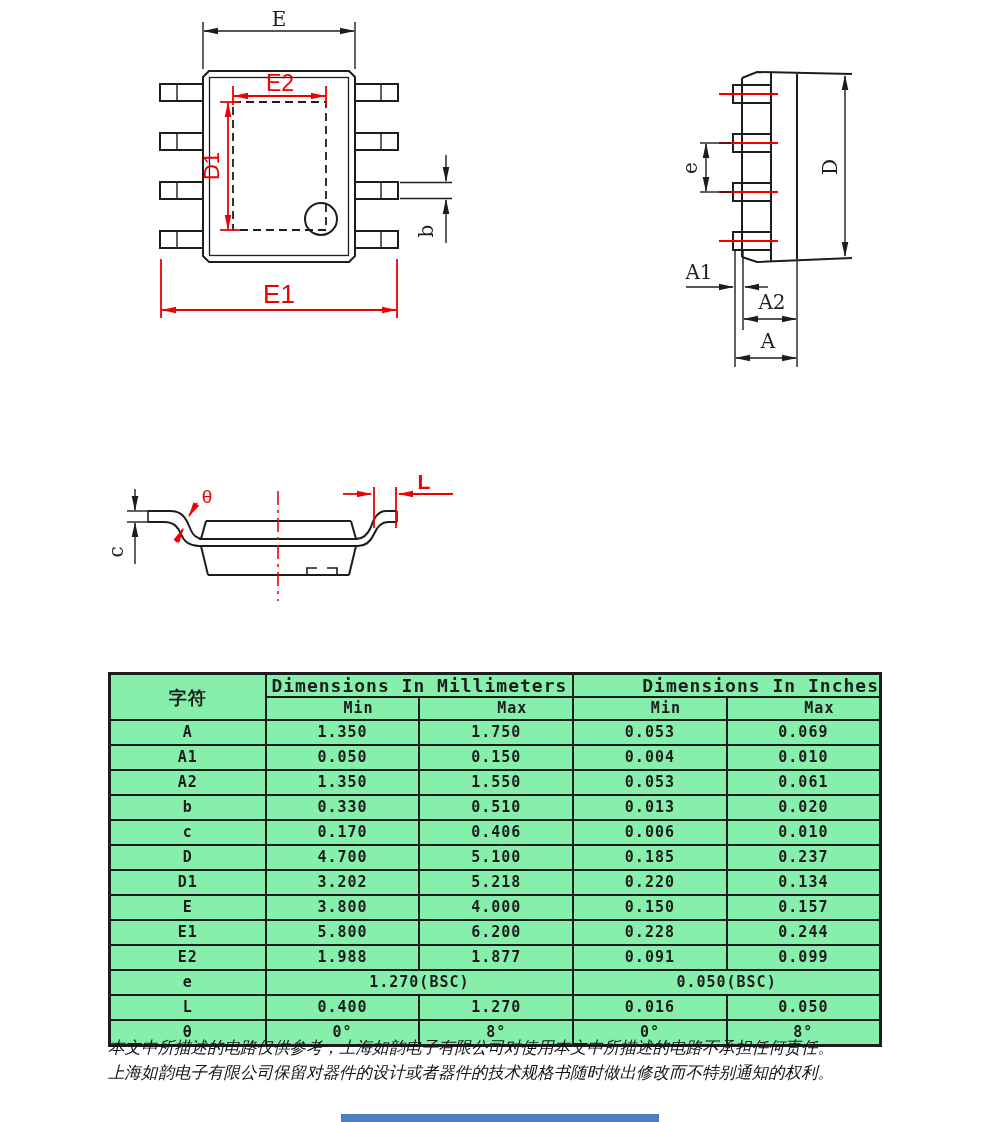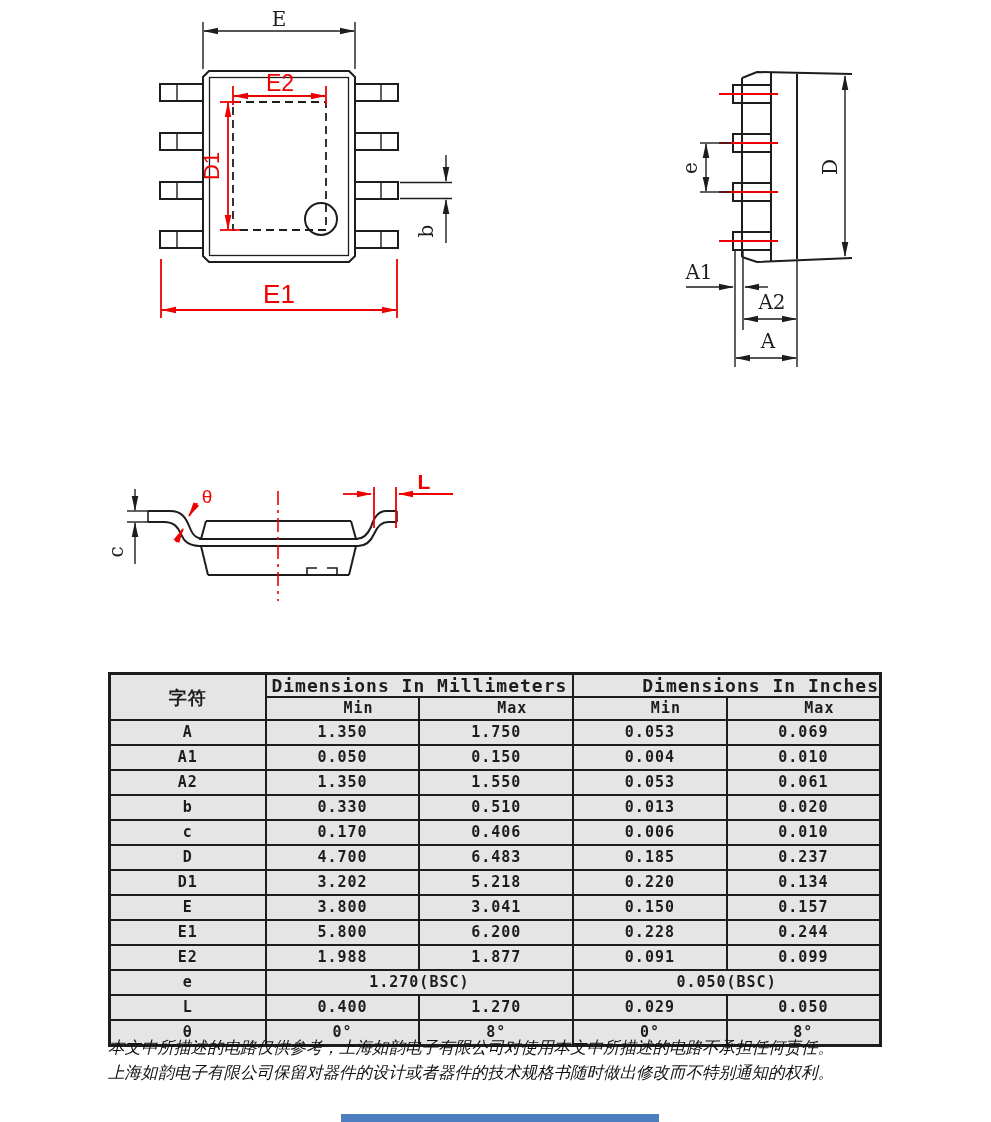--- a/index.html
+++ b/index.html
@@ -3,21 +3,21 @@
 <meta charset="utf-8">
 <style>
   html,body{margin:0;padding:0;background:#ffffff;}
   #page{position:relative;width:991px;height:1122px;background:#ffffff;overflow:hidden;
         font-family:"Liberation Sans",sans-serif;color:#1d1d1d;}
   svg text{user-select:none;}
   .serifLbl{font-family:"DejaVu Serif",serif;font-size:20px;fill:#1d1d1d;}
   .redLbl{font-family:"Liberation Sans",sans-serif;fill:#ee0000;}
   
   #dimTable{position:absolute;left:108px;top:672px;width:774px;border-collapse:collapse;
-            table-layout:fixed;background:#e5e5e5;}
+            table-layout:fixed;background:#86efac;}
   #dimTable,#dimTable th,#dimTable td{border:2px solid #1d1d1d;}
   #dimTable{border-width:3px;}
   #dimTable th,#dimTable td{padding:0;text-align:center;vertical-align:middle;
             font-family:"DejaVu Sans Mono",monospace;font-weight:bold;font-size:15px;
             letter-spacing:1px;height:23px;line-height:21px;white-space:nowrap;overflow:hidden;}
   #dimTable th.group{font-size:18px;height:21px;}
   #dimTable th.minmax{height:20px;padding-left:32px;}
   #dimTable th.symhdr{font-family:"DejaVu Sans",sans-serif;font-size:18px;font-weight:bold;}
   
   .disclaimer{position:absolute;left:108px;width:790px;font-family:"DejaVu Serif",serif;
@@ -248,35 +248,35 @@
         <tr>
           <td>c</td>
           <td>0.170</td>
           <td>0.406</td>
           <td>0.006</td>
           <td>0.010</td>
         </tr>
         <tr>
           <td>D</td>
           <td>4.700</td>
-          <td>6.483</td>
+          <td>5.100</td>
           <td>0.185</td>
           <td>0.237</td>
         </tr>
         <tr>
           <td>D1</td>
           <td>3.202</td>
           <td>5.218</td>
           <td>0.220</td>
           <td>0.134</td>
         </tr>
         <tr>
           <td>E</td>
           <td>3.800</td>
-          <td>3.041</td>
+          <td>4.000</td>
           <td>0.150</td>
           <td>0.157</td>
         </tr>
         <tr>
           <td>E1</td>
           <td>5.800</td>
           <td>6.200</td>
           <td>0.228</td>
           <td>0.244</td>
         </tr>
@@ -289,21 +289,21 @@
         </tr>
         <tr>
           <td>e</td>
           <td colspan="2">1.270(BSC)</td>
           <td colspan="2">0.050(BSC)</td>
         </tr>
         <tr>
           <td>L</td>
           <td>0.400</td>
           <td>1.270</td>
-          <td>0.029</td>
+          <td>0.016</td>
           <td>0.050</td>
         </tr>
         <tr>
           <td>θ</td>
           <td>0°</td>
           <td>8°</td>
           <td>0°</td>
           <td>8°</td>
         </tr>
       </tbody>

